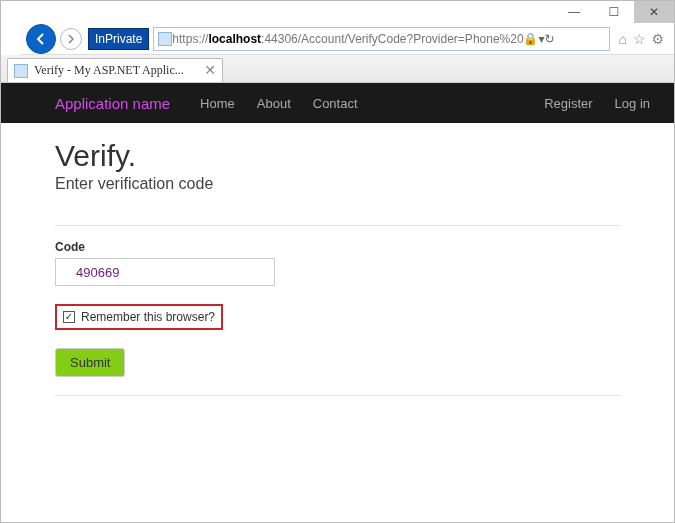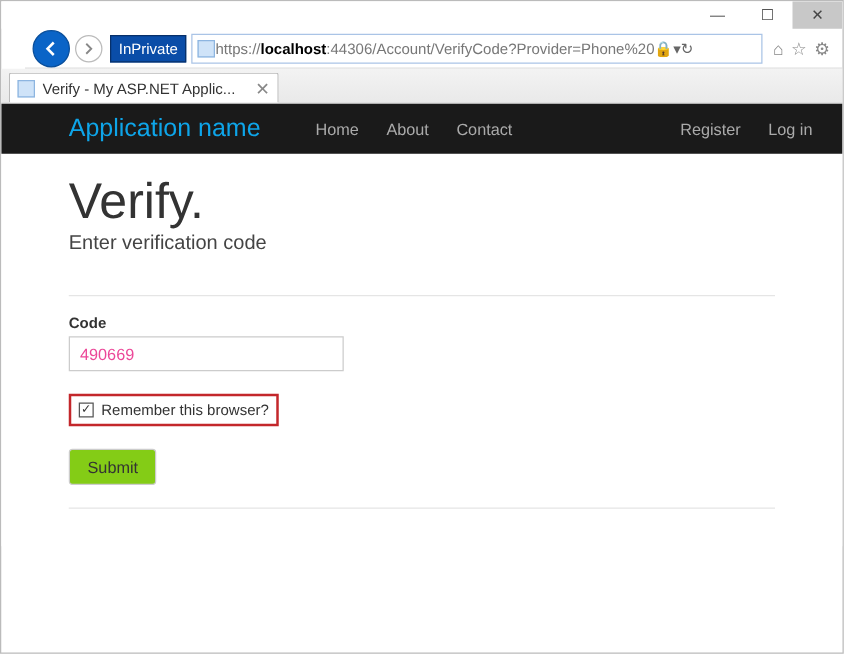--- a/index.html
+++ b/index.html
@@ -110,20 +110,21 @@
       height: 24px;
       width: 216px;
       display: flex;
       align-items: center;
       padding: 0 6px;
       gap: 6px;
       font-size: 12px;
       color: #333;
       border-top-left-radius: 2px;
       border-top-right-radius: 2px;
+      font-family: Liberation Serif, serif;
     }
     .tab .tab-icon {
       width: 14px; height: 14px;
       background: #cfe3f8;
       border: 1px solid #8db5e0;
       flex-shrink: 0;
     }
     .tab .tab-title { flex: 1; overflow: hidden; white-space: nowrap; text-overflow: ellipsis; }
     .tab .tab-close { color: #888; font-size: 14px; }
     
@@ -133,28 +134,28 @@
     .navbar {
       background: #1a1a1a;
       height: 40px;
       display: flex;
       align-items: center;
       padding: 0 24px 0 54px;
       color: #aaa;
       font-size: 13px;
       gap: 22px;
     }
-    .navbar .brand { color: #0ea5e9; font-size: 20px; margin-right: 22px; }
+    .navbar .brand { color: #d946ef; font-size: 15px; margin-right: 8px; }
     .navbar .spacer { flex: 1; }
     .navbar a { color: #aaa; text-decoration: none; }
     .container {
       padding: 16px 54px;
     }
     h1.verify {
-      font-size: 40px;
+      font-size: 30px;
       font-weight: 400;
       color: #333;
       margin-bottom: 2px;
     }
     h2.sub {
       font-size: 16px;
       font-weight: 400;
       color: #444;
       margin-bottom: 32px;
     }
@@ -163,23 +164,23 @@
       font-size: 12px;
       font-weight: 600;
       color: #333;
       margin-bottom: 4px;
       display: block;
     }
     .text-input {
       width: 220px;
       height: 28px;
       border: 1px solid #ccc;
-      padding: 0 8px;
+      padding: 0 20px;
       font-size: 13px;
-      color: #ec4899;
+      color: #701a75;
       display: flex;
       align-items: center;
     }
     .checkbox-row {
       display: inline-flex;
       align-items: center;
       gap: 6px;
       margin-top: 18px;
       margin-bottom: 14px;
       border: 2px solid #c3272b;

